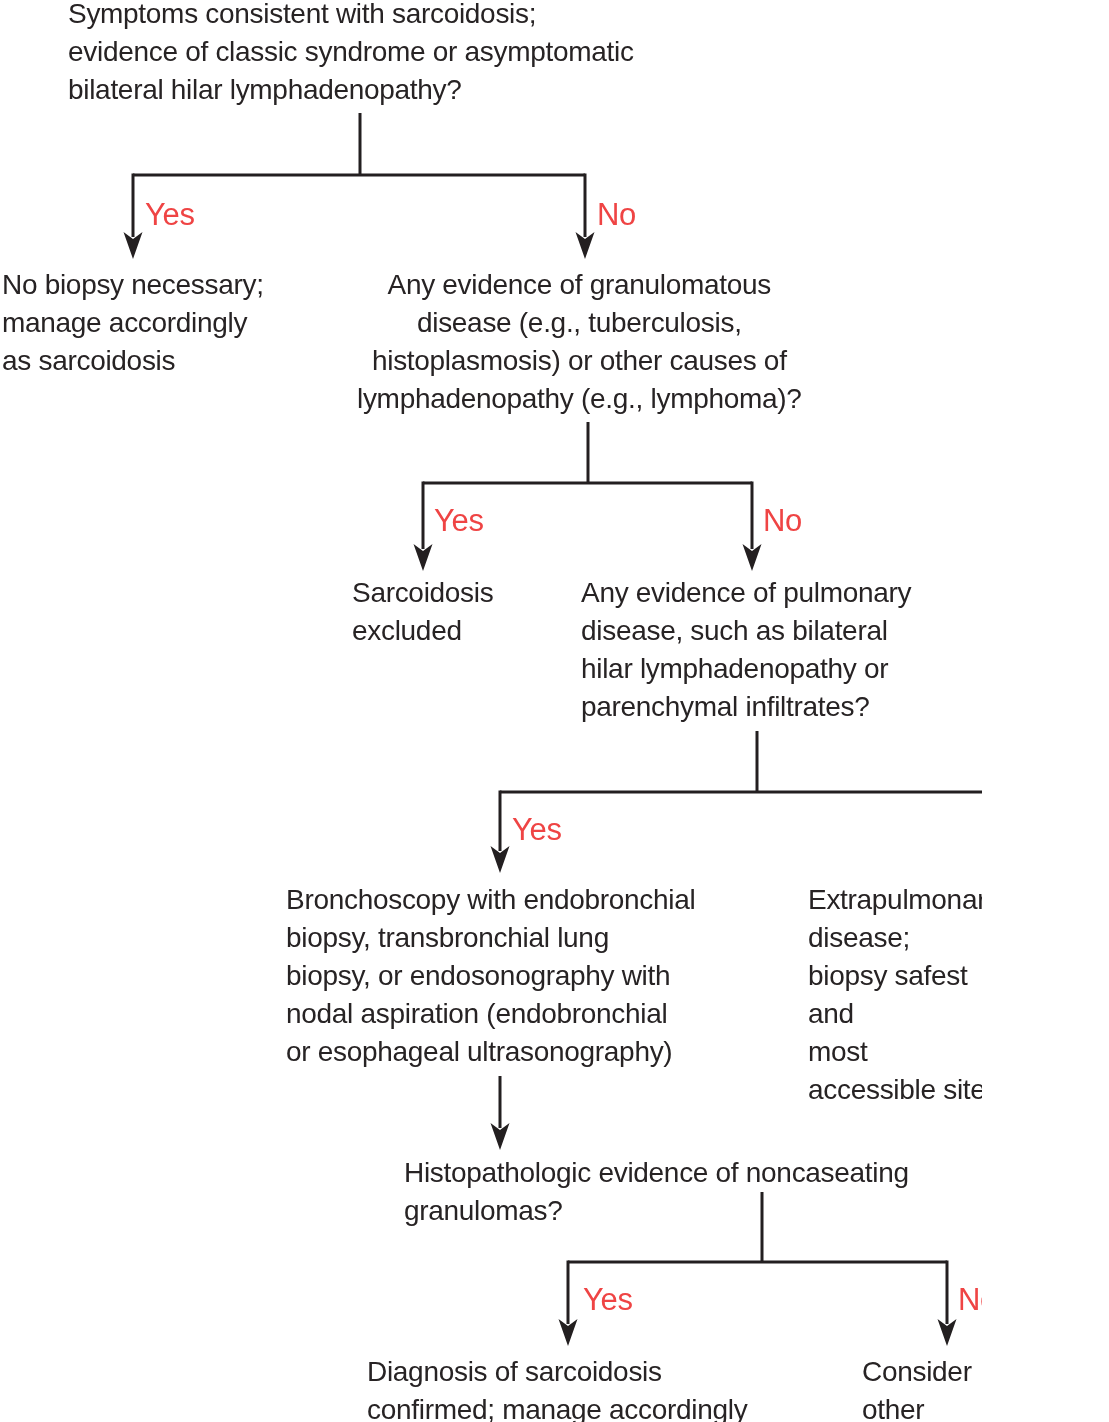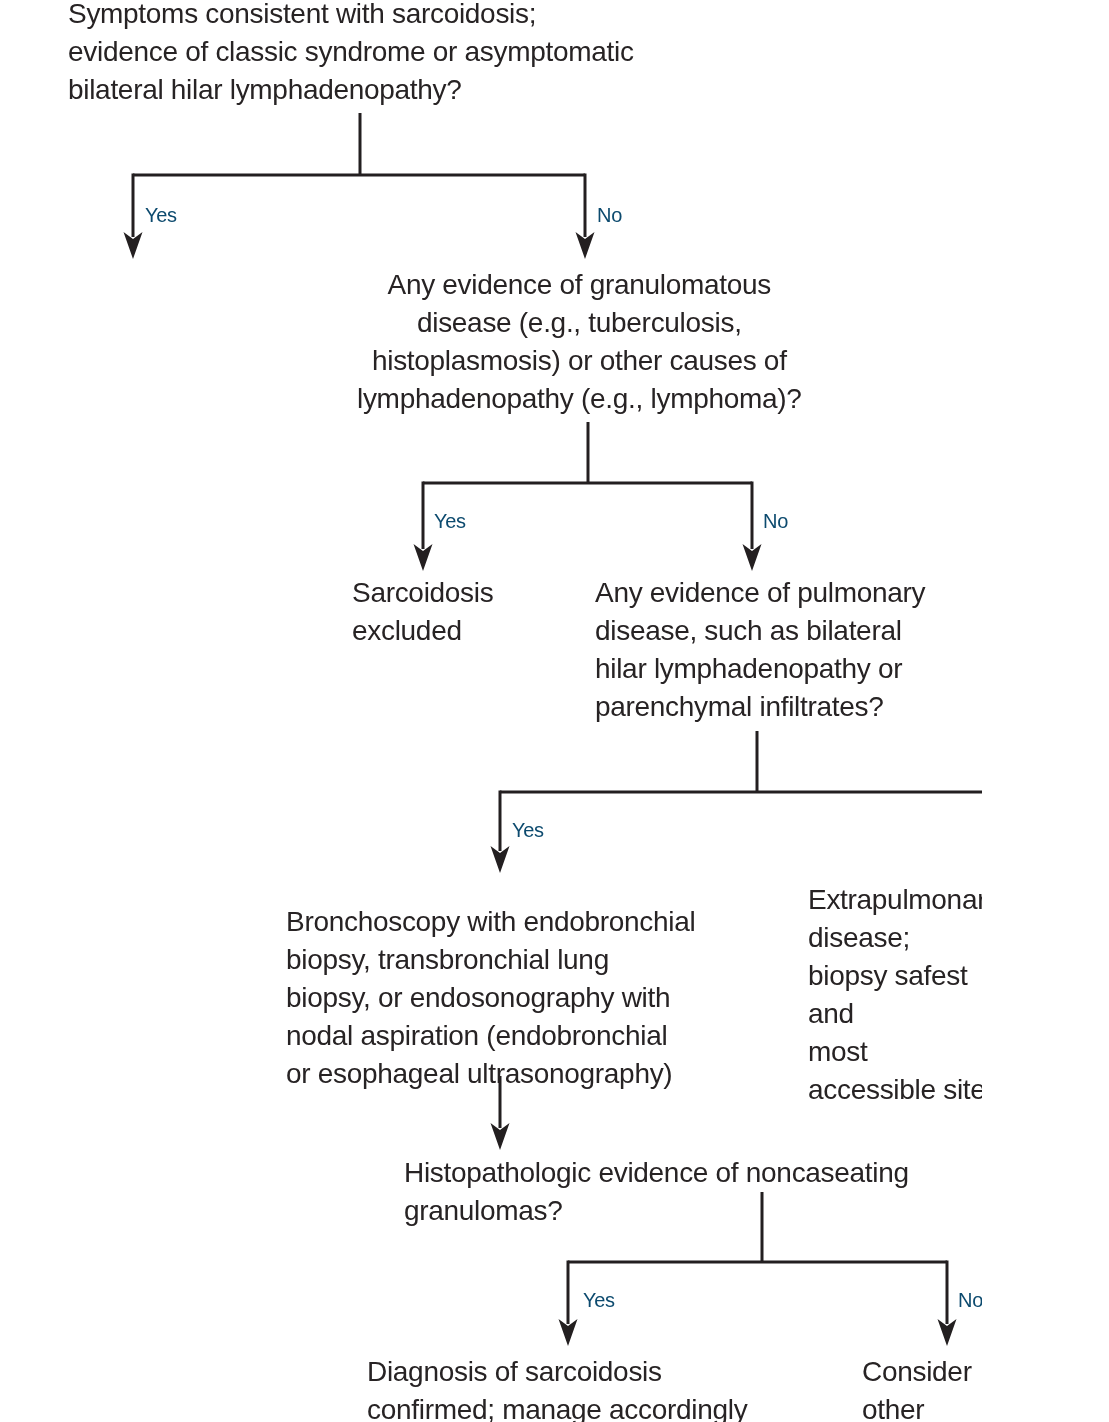--- a/index.html
+++ b/index.html
@@ -34,24 +34,24 @@
   .node {
     position: absolute;
     font-size: 28px;
     line-height: 38px;
     letter-spacing: -0.3px;
     color: #272324;
     white-space: pre-line;
   }
   .branch-label {
     position: absolute;
-    font-size: 20px;
+    font-size: 31px;
     line-height: 38px;
     letter-spacing: -0.3px;
-    color: #0c4a6e;
+    color: #ef4444;
     white-space: nowrap;
   }
 </style>
 </head>
 <body>
 
 <div id="stage">
 
   <svg id="edges" viewBox="0 0 1109 1422" xmlns="http://www.w3.org/2000/svg">
 
@@ -96,35 +96,38 @@
       <path class="head" d="M568 1346 L558.5 1319 L568 1326 L577.5 1319 Z"></path>
       <path class="line" d="M947 1260.5 L947 1324"></path>
       <path class="head" d="M947 1346 L937.5 1319 L947 1326 L956.5 1319 Z"></path>
     </g>
   </svg>
 
   <div class="node" style="left:68px; top:-5px;">Symptoms consistent with sarcoidosis;
 evidence of classic syndrome or asymptomatic
 bilateral hilar lymphadenopathy?</div>
 
+  <div class="node" style="left:2px; top:266px;">No biopsy necessary;
+manage accordingly
+as sarcoidosis</div>
 
   <div class="node" style="left:357px; top:266px;text-align:center;">Any evidence of granulomatous
 disease (e.g., tuberculosis,
 histoplasmosis) or other causes of
 lymphadenopathy (e.g., lymphoma)?</div>
 
   <div class="node" style="left:352px; top:574px;">Sarcoidosis
 excluded</div>
 
-  <div class="node" style="left:581px; top:574px;margin-left:14px;">Any evidence of pulmonary
+  <div class="node" style="left:581px; top:574px;">Any evidence of pulmonary
 disease, such as bilateral
 hilar lymphadenopathy or
 parenchymal infiltrates?</div>
 
-  <div class="node" style="left:286px; top:903px;">Bronchoscopy with endobronchial
+  <div class="node" style="left:286px; top:881px;">Bronchoscopy with endobronchial
 biopsy, transbronchial lung
 biopsy, or endosonography with
 nodal aspiration (endobronchial
 or esophageal ultrasonography)</div>
 
   <div class="node" style="left:404px; top:1154px;">Histopathologic evidence of noncaseating granulomas?</div>
 
   <div class="node" style="left:808px; top:881px;">Extrapulmonary disease;
 biopsy safest and
 most accessible site</div>

